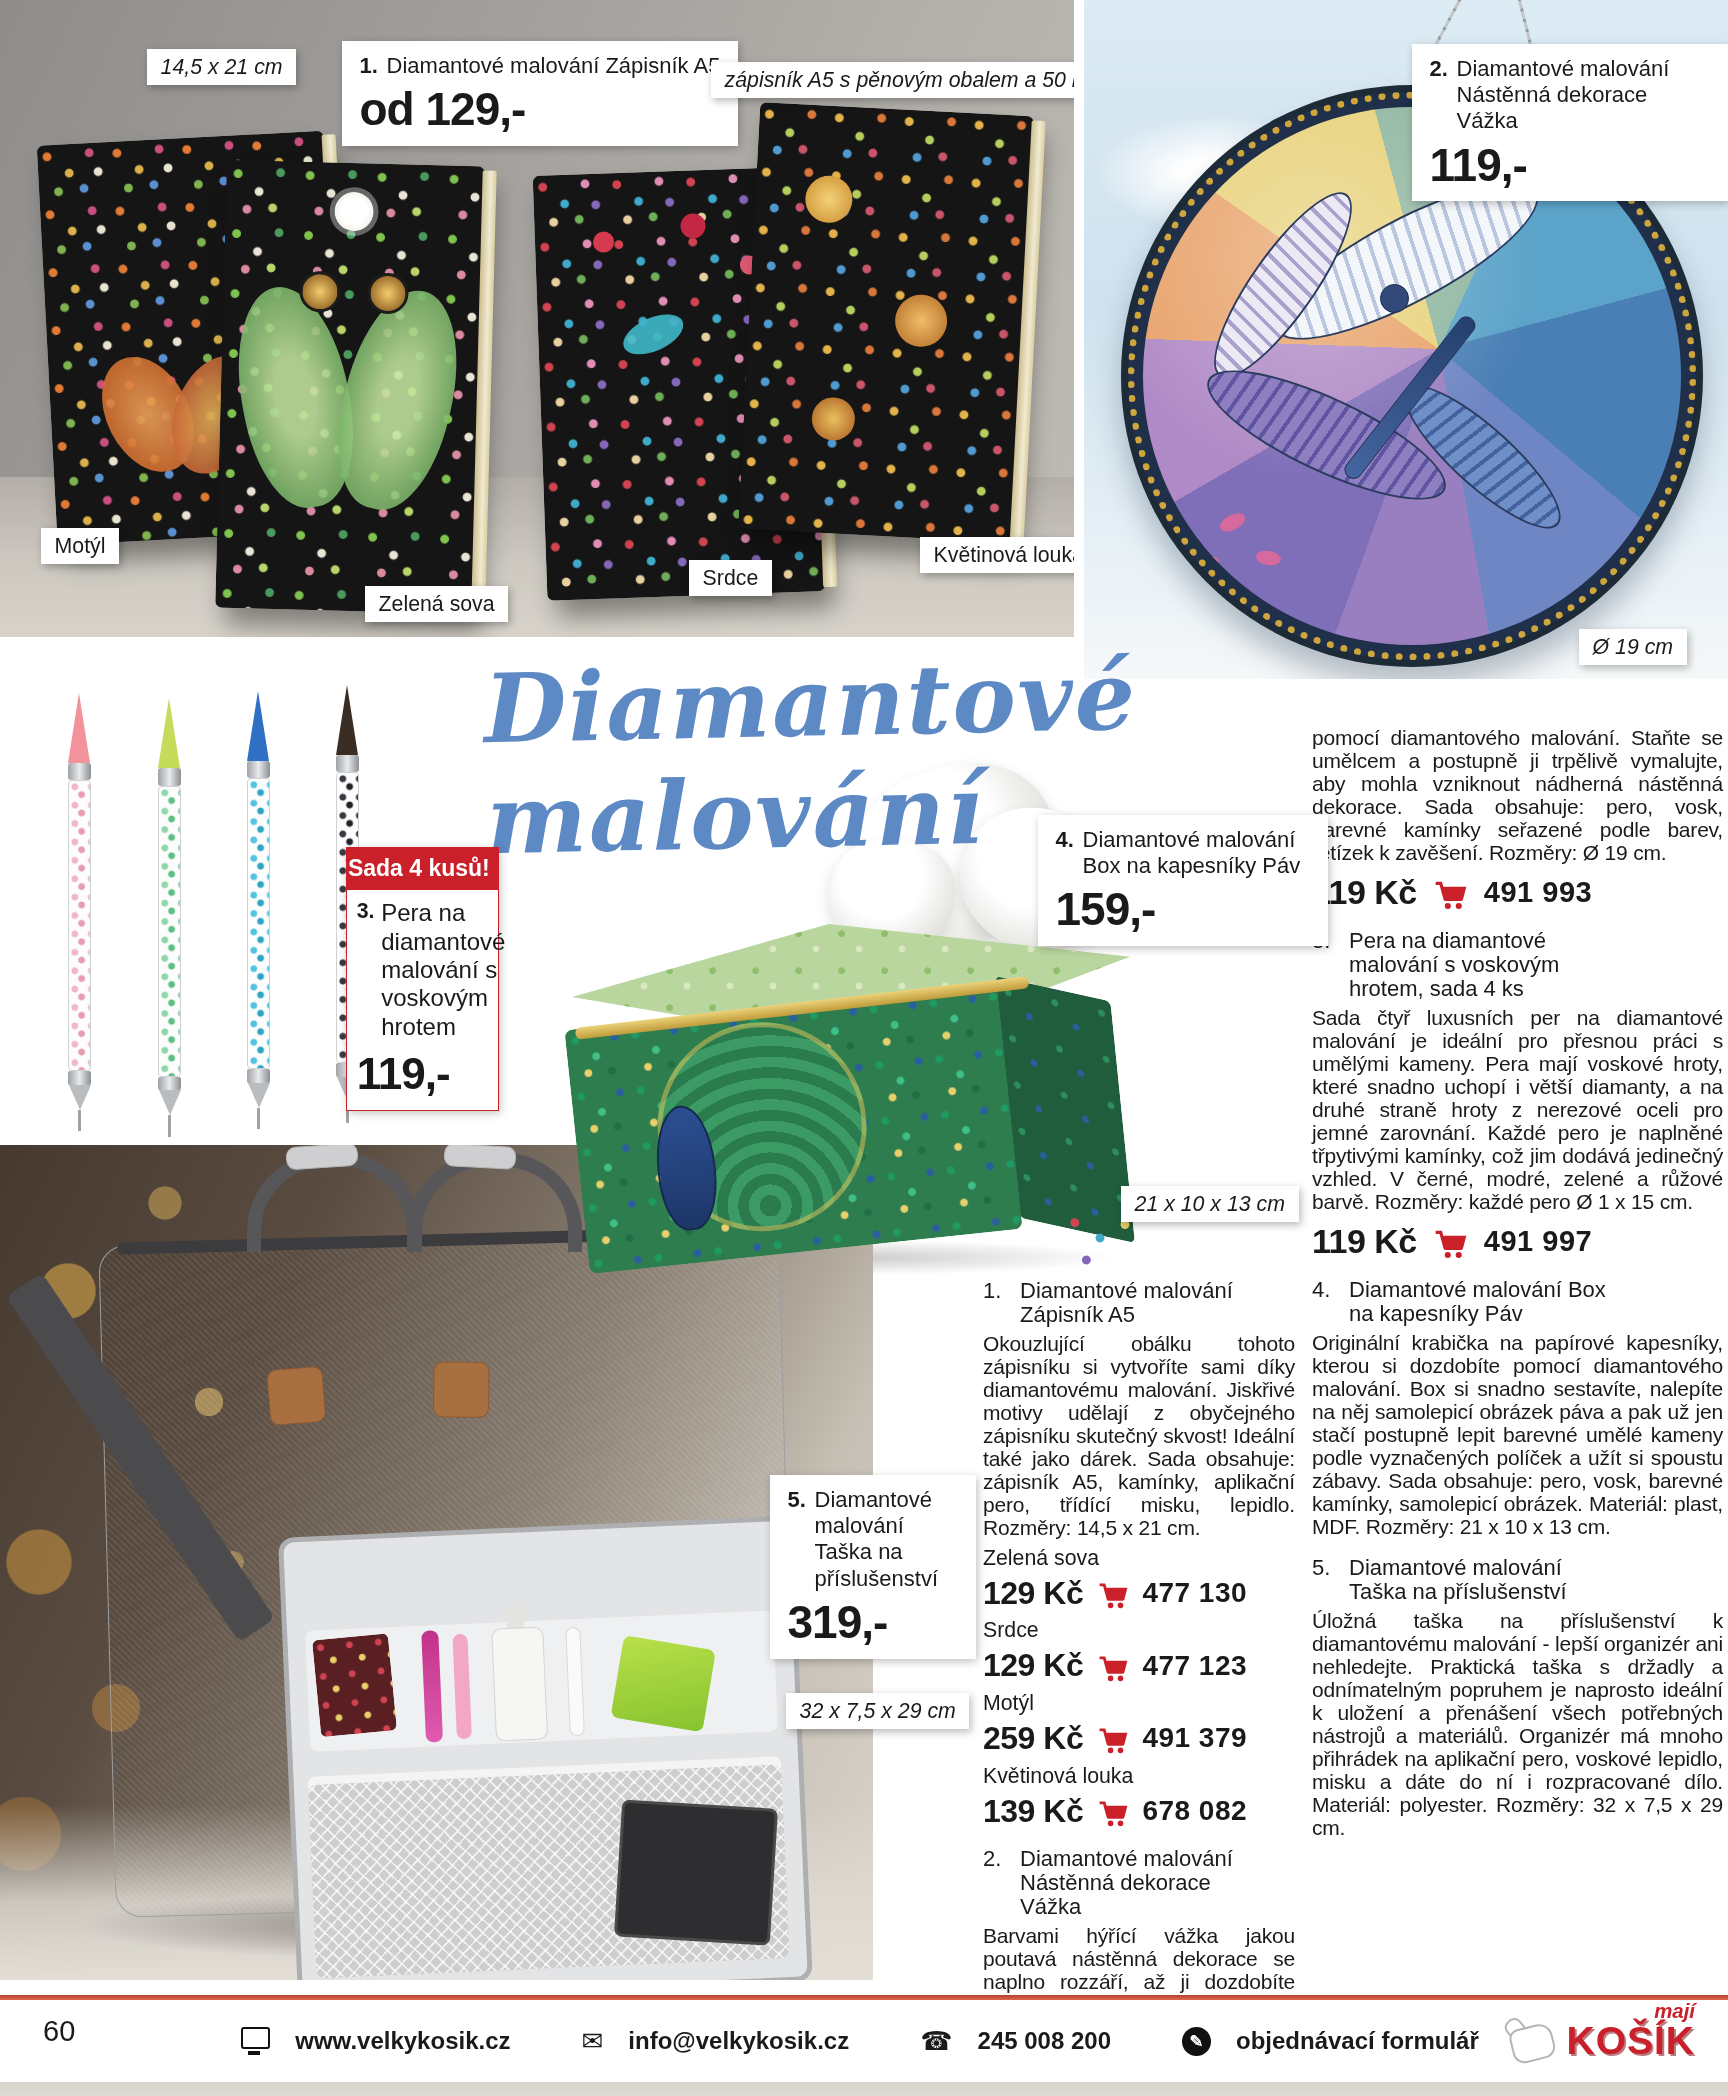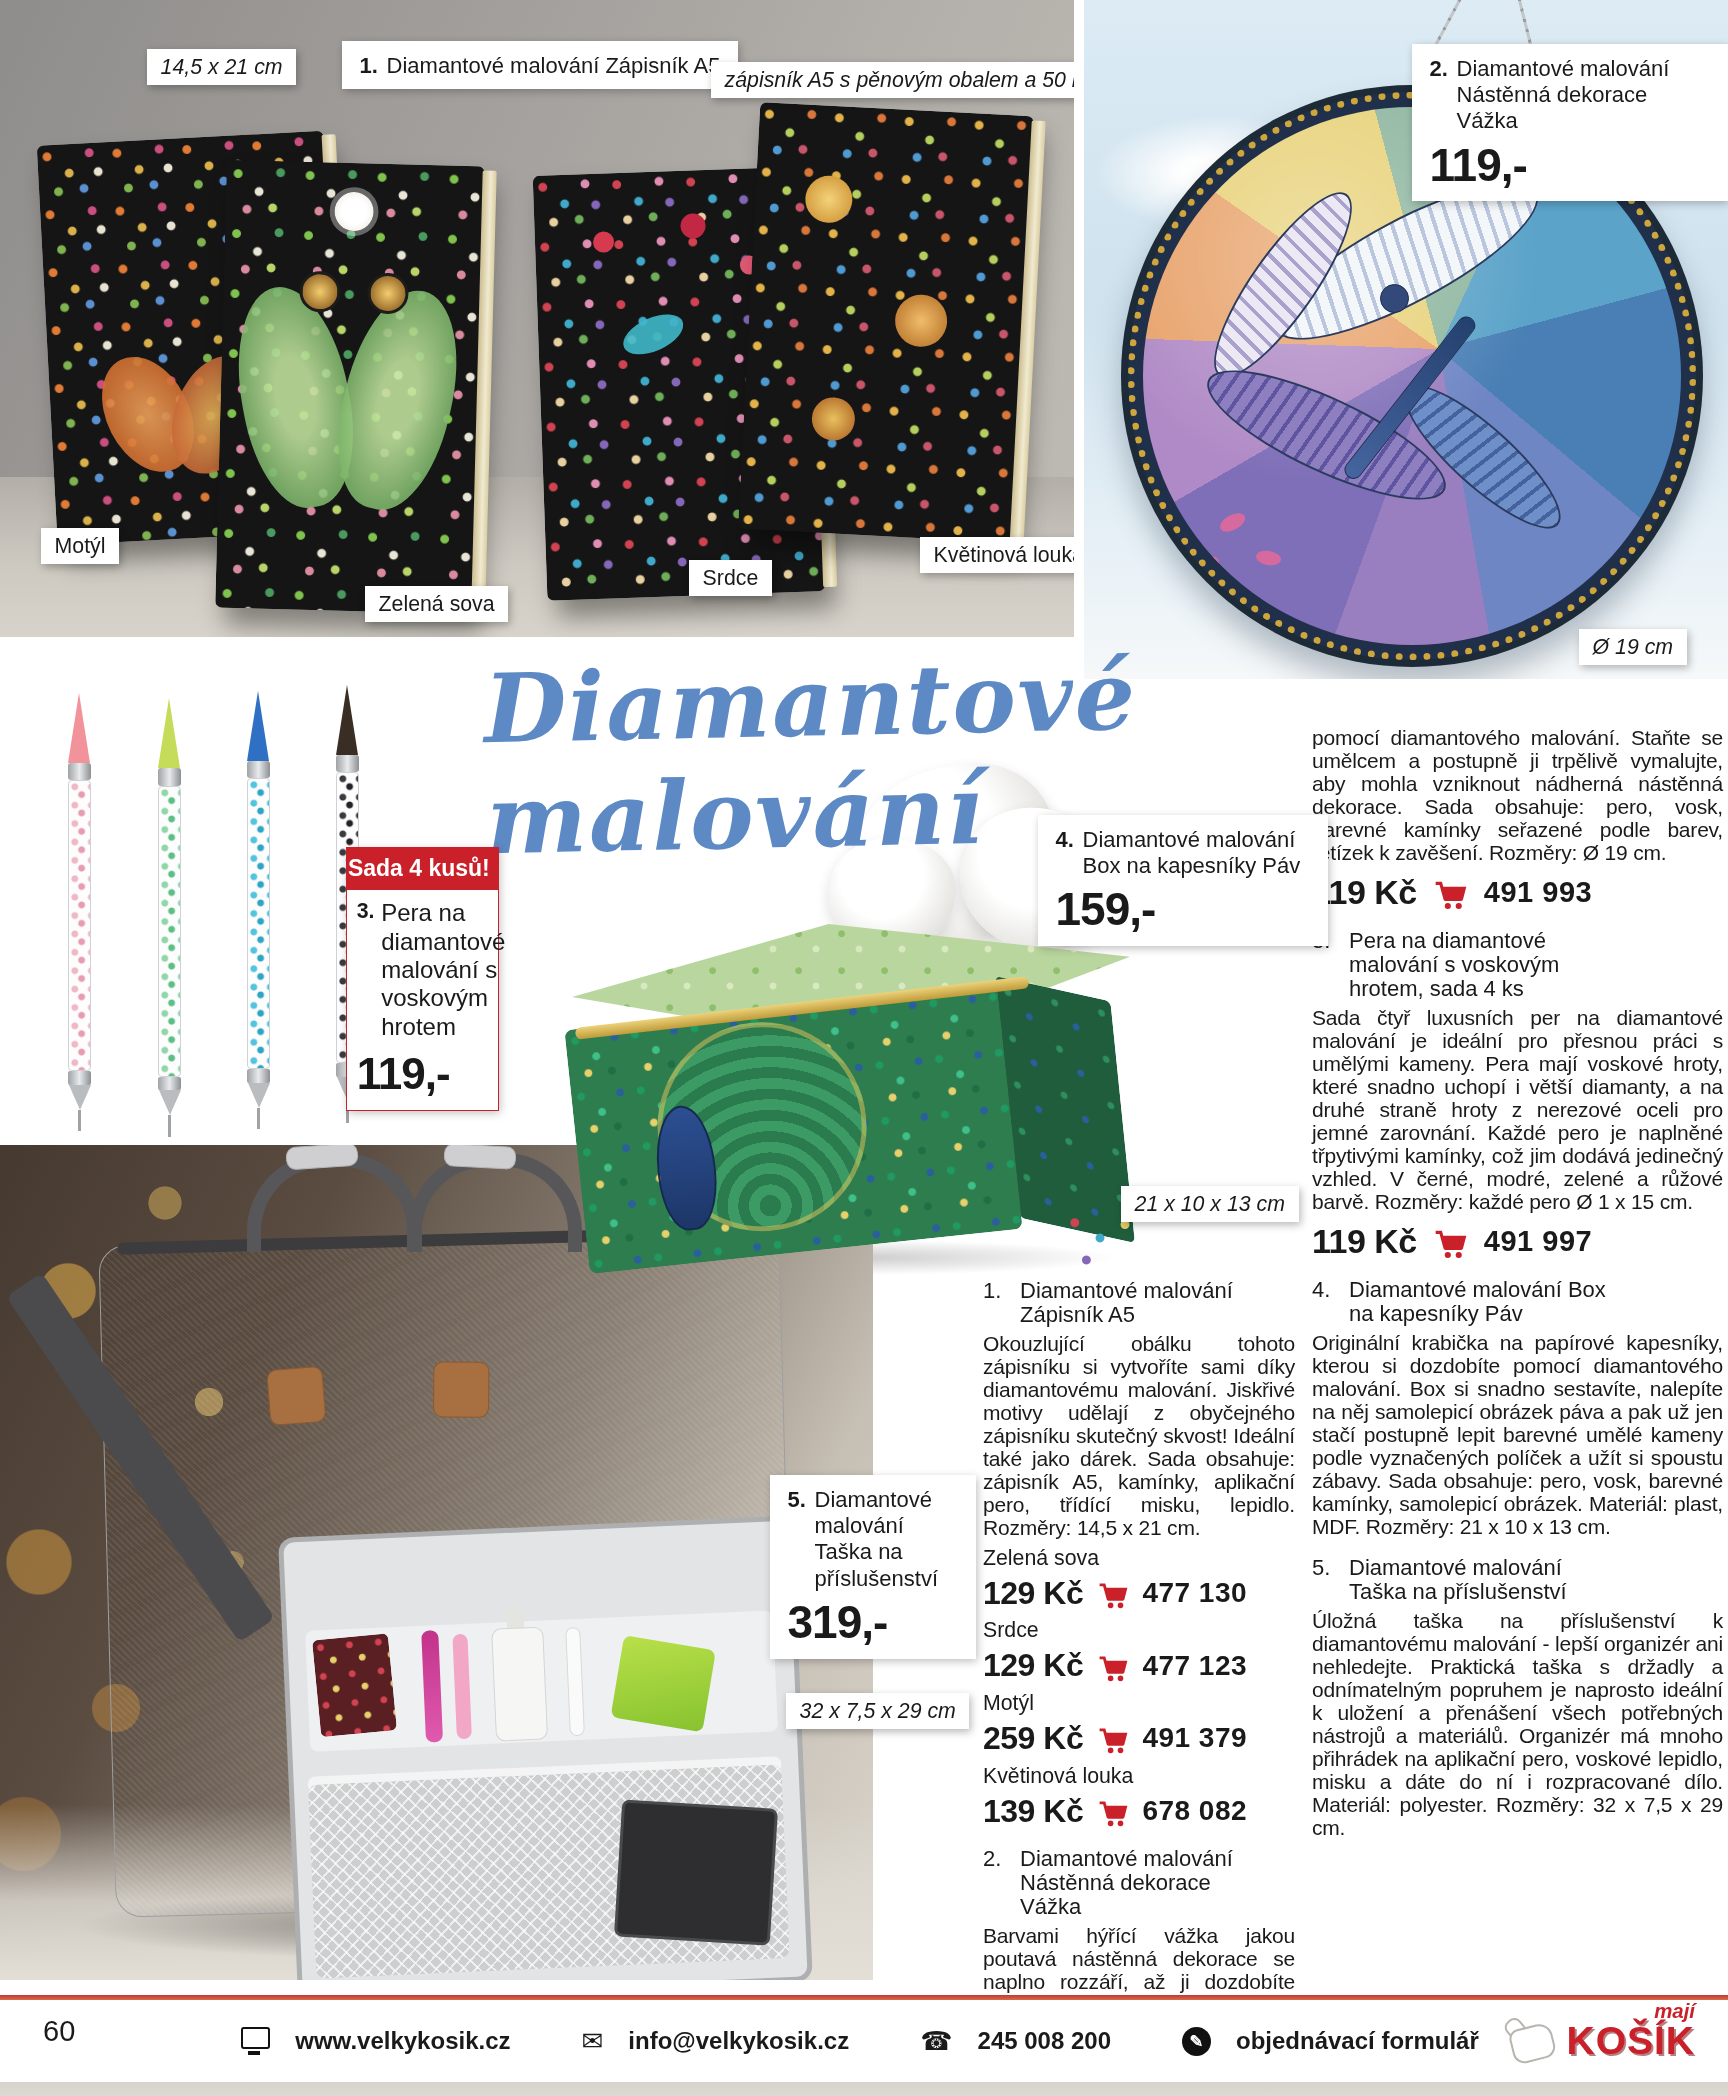--- a/index.html
+++ b/index.html
@@ -272,20 +272,21 @@
 
     <div class="wlabel dim" style="left:147px;top:49px;text-align:center;">
       <span>14,5 x 21 cm</span>
     </div>
 
     <div class="callout nowrap" style="left:342px;top:41px;">
       <div class="row">
         <span class="cnum">1.</span>
         <span class="ctitle">Diamantové malování Zápisník A5</span>
       </div>
+      <div class="cprice">od 129,-</div>
     </div>
 
     <div class="wlabel dim" style="left:711px;top:62px;">
       <span>zápisník A5 s pěnovým obalem a 50 listy</span>
     </div>
 
     <div class="wlabel" style="left:41px;top:528px;">
       <span>Motýl</span>
     </div>
     <div class="wlabel" style="left:365px;top:586px;">

